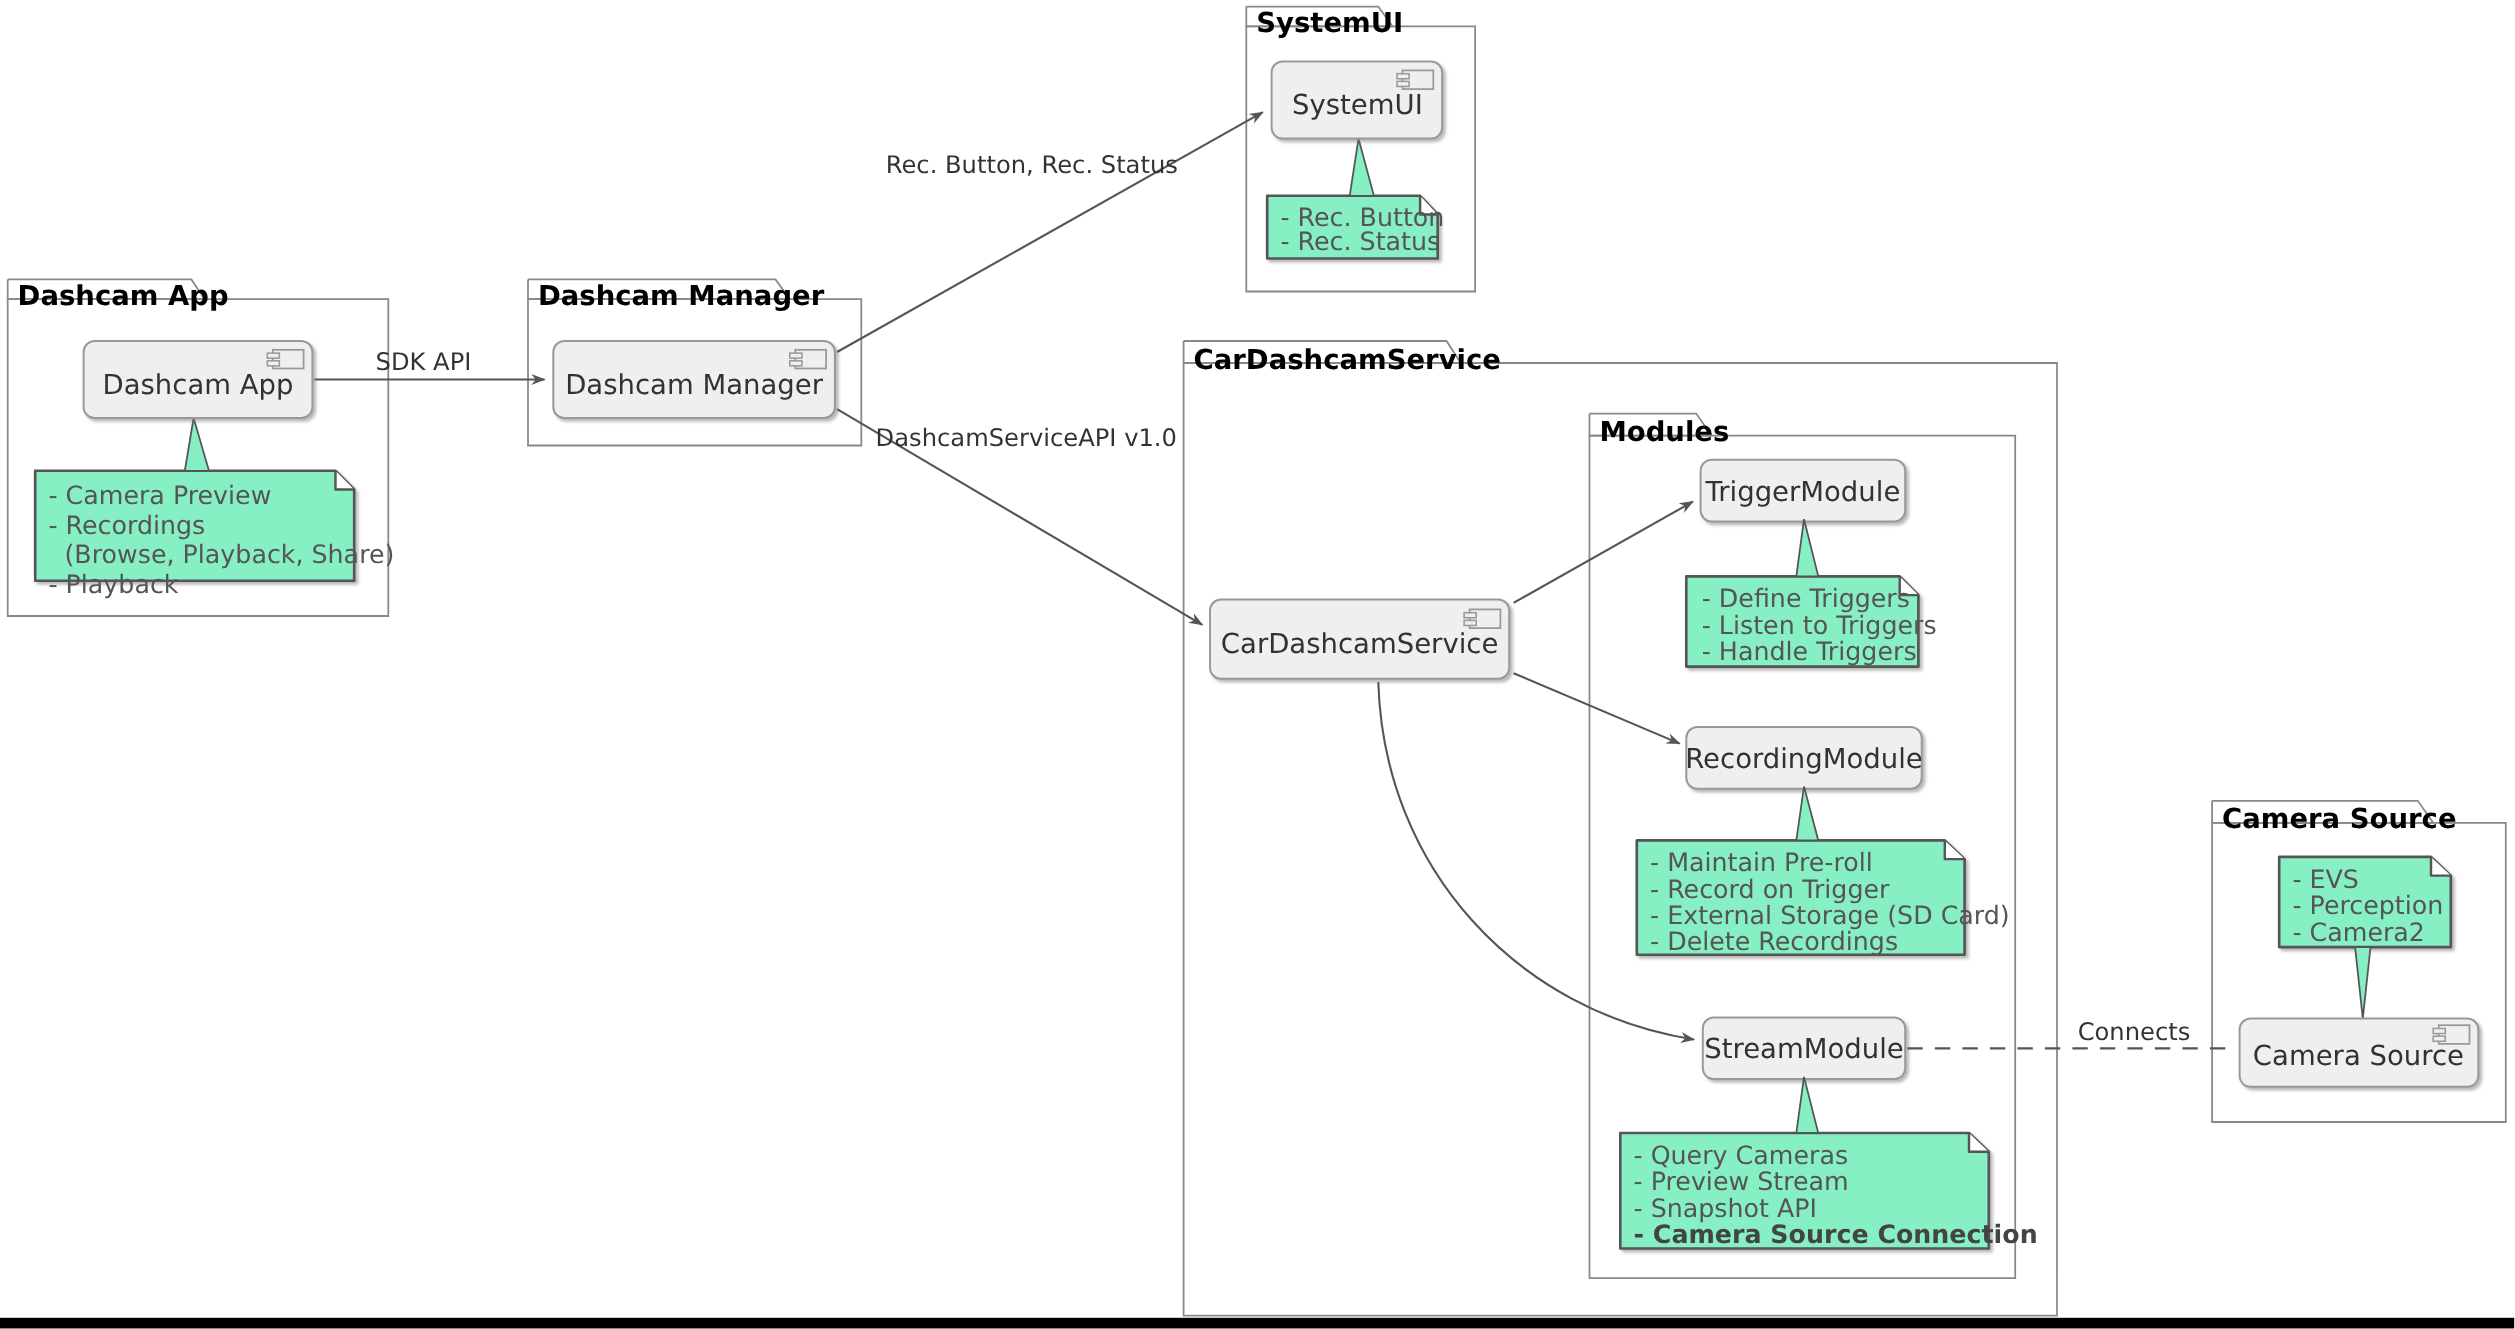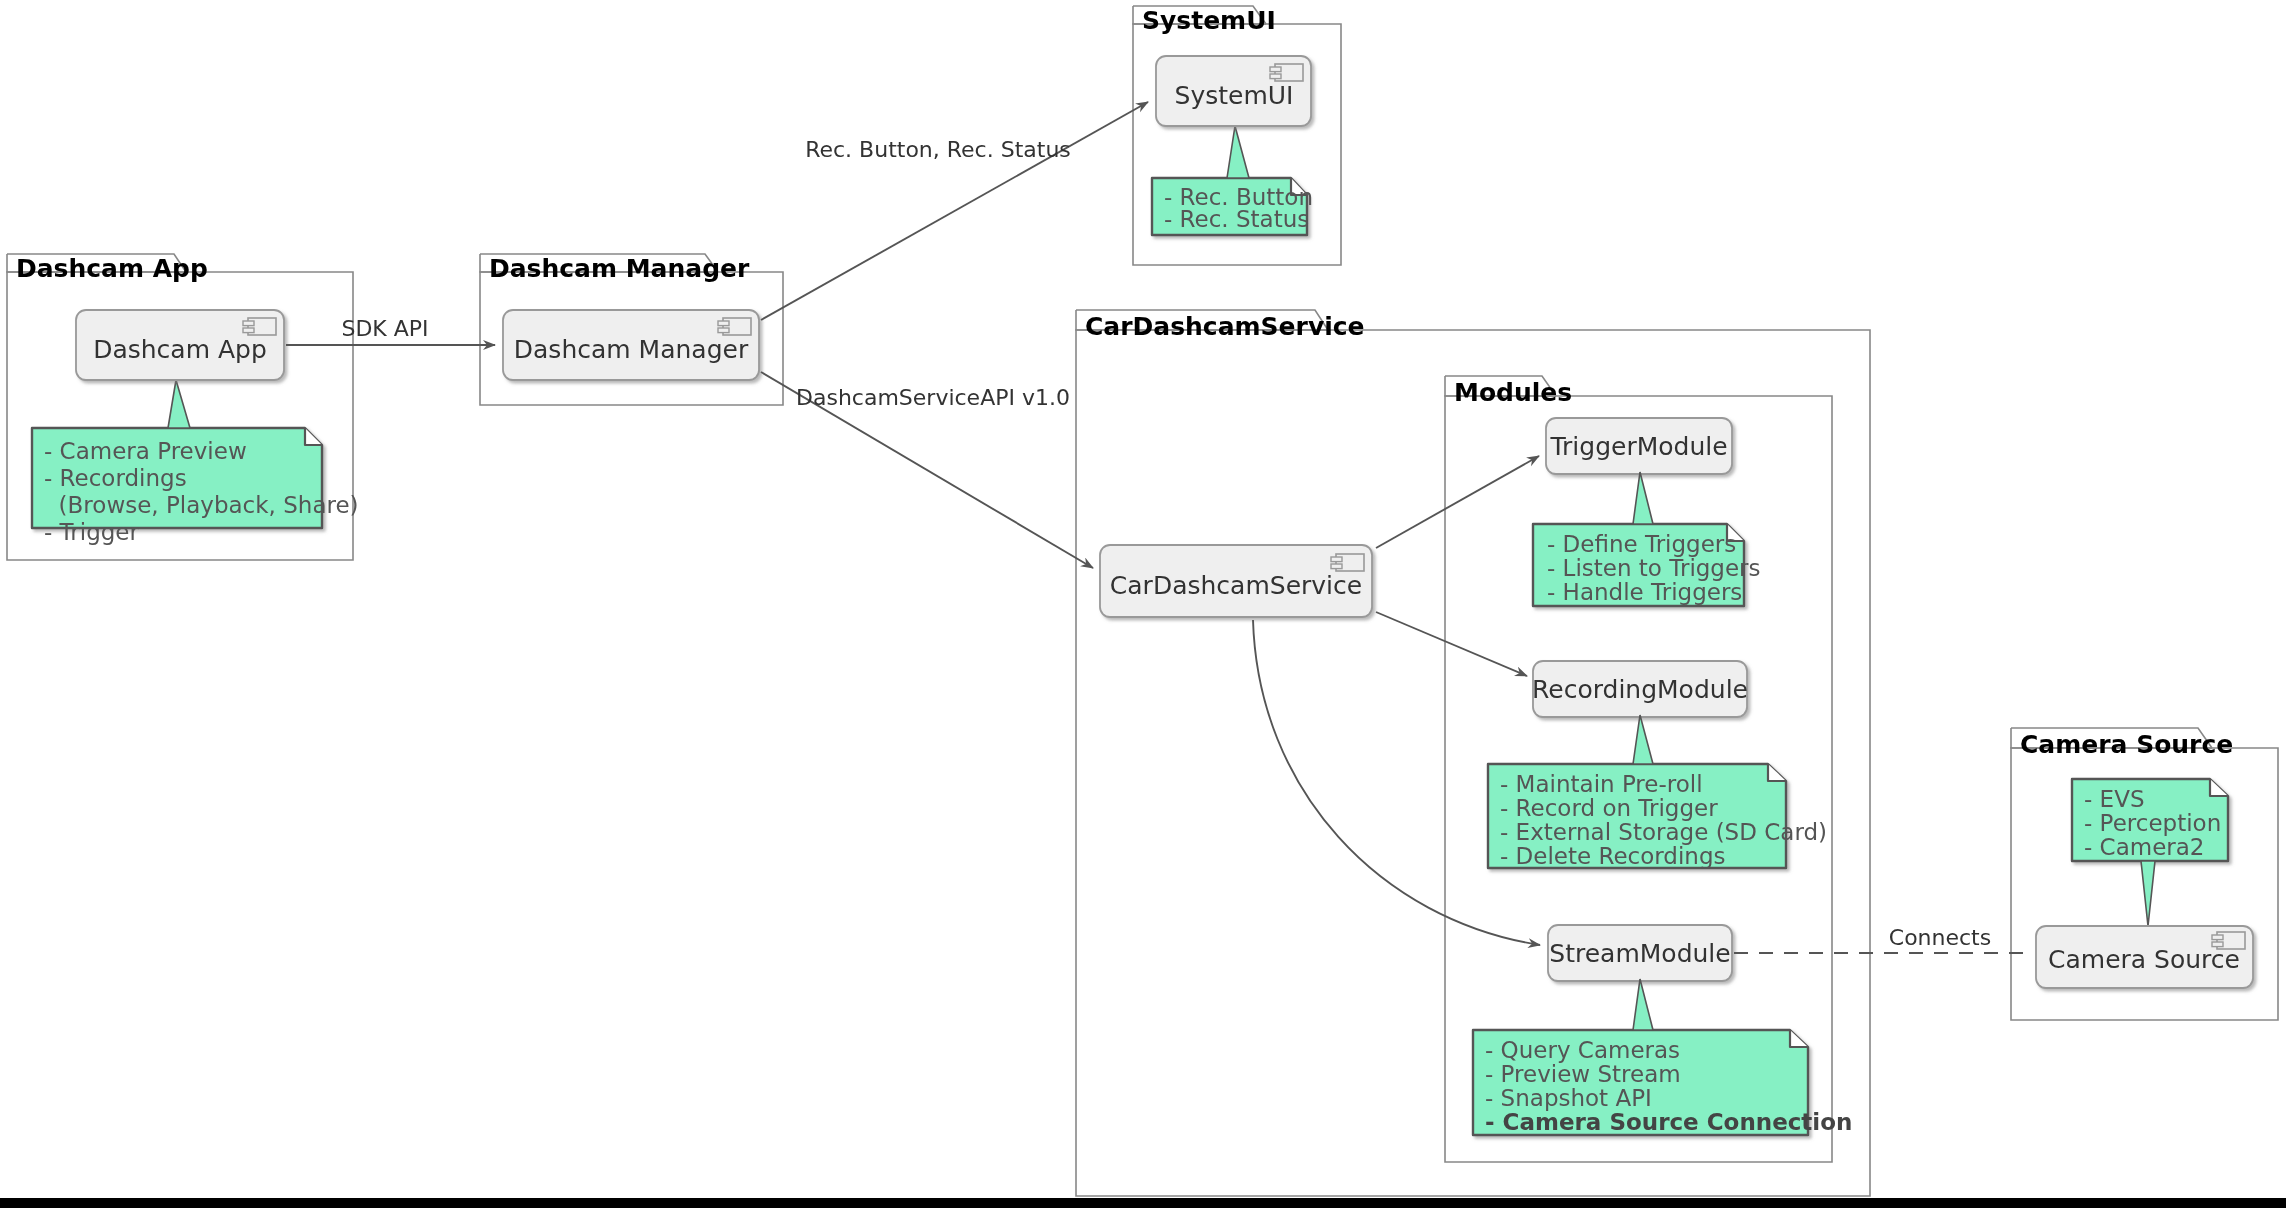--- a/index.html
+++ b/index.html
@@ -279,18 +279,18 @@
     <text class="note-text" x="46" y="516" style="visibility:hidden"></text>
   </g>
 
 </svg>
 
 <div style="position:absolute;left:44px;top:438px;width:280px;line-height:27px;
             font-size:23px;color:#555555;font-family:'DejaVu Sans',sans-serif;">
   <div>- Camera Preview</div>
   <div>- Recordings</div>
   <div style="white-space:pre">  (Browse, Playback, Share)</div>
-  <div>- Trigger</div>
+  <div>- Playback</div>
 </div>
 
 <div class="bottom-band"></div>
 
 </div>
 
 </body></html>

